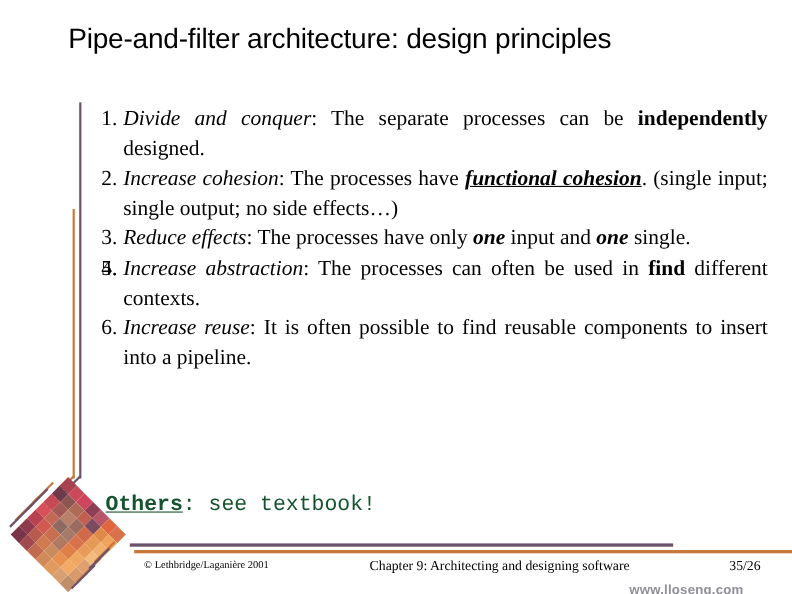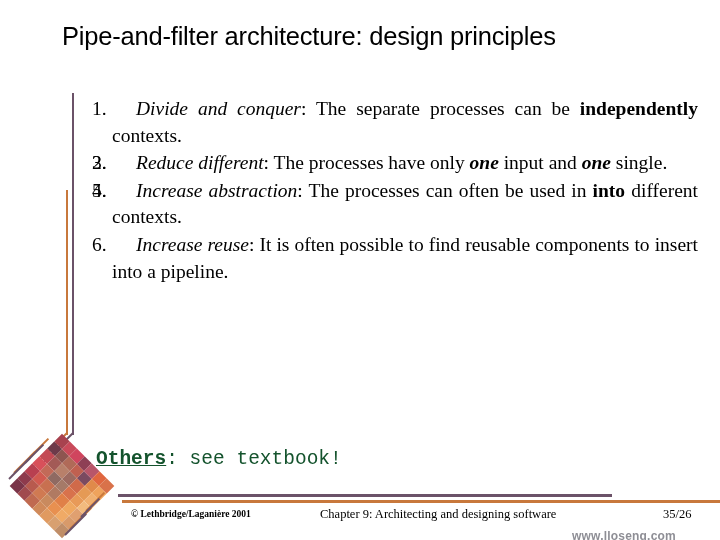--- a/index.html
+++ b/index.html
@@ -110,21 +110,21 @@
     padding-left: 20px;
     text-align: justify;
     margin-bottom: 1px;
   }
   .item .num {
     position: absolute;
     left: 0;
     top: 0;
   }
   .item .body { display: inline; }
-  .it { font-style: italic; margin-left: 24px; }
+  .it { font-style: italic; }
   .bo { font-weight: bold; }
   .bi { font-weight: bold; font-style: italic; }
   .un { text-decoration: underline; }
   .biu { font-weight: bold; font-style: italic; text-decoration: underline; }
 
   #others-line {
     position: absolute;
     left: 96px;
     top: 446px;
     font-family: Liberation Mono, monospace;
@@ -163,24 +163,24 @@
   }
   .foot-txt {
     position: absolute;
     font-family: "Liberation Serif", serif;
     color: #000000;
   }
   #foot-copyright {
     left: 131px;
     top: 509px;
     font-size: 9.5px;
-    font-weight: bold;
+    font-weight: normal;
   }
   #foot-chapter {
-    left: 320px;
+    left: 336px;
     top: 507px;
     font-size: 12.5px;
   }
   #foot-page {
     left: 663px;
     top: 507px;
     font-size: 12.5px;
   }
 </style>
 </head>
@@ -251,25 +251,25 @@
       <div class="qdiag" style="left: 1px; top: 46px; width: 30px; background: rgb(107, 82, 104); transform: rotate(-45deg);"></div>
       <div class="qdiag" style="left: 22px; top: 24px; width: 26px; background: rgb(200, 120, 60); transform: rotate(-45deg);"></div>
       <div class="qdiag" style="left: 17px; top: 30px; width: 26px; background: rgb(107, 82, 104); transform: rotate(-45deg);"></div>
       <div class="qdiag" style="left: 62px; top: 96px; width: 30px; background: rgb(200, 120, 60); transform: rotate(-45deg);"></div>
       <div class="qdiag" style="left: 57px; top: 102px; width: 30px; background: rgb(107, 82, 104); transform: rotate(-45deg);"></div>
       <div class="qdiag" style="left: 78px; top: 78px; width: 26px; background: rgb(200, 120, 60); transform: rotate(-45deg);"></div>
       <div class="qdiag" style="left: 73px; top: 84px; width: 26px; background: rgb(107, 82, 104); transform: rotate(-45deg);"></div>
     </div>
 
   <div id="body-list">
-      <div class="item"><span class="num">1.</span><span class="body"><span class="it">Divide and conquer</span><span>: The separate processes can be </span><span class="bo">independently</span><span> contexts.</span></span></div>
-      <div class="item"><span class="num">2.</span></div>
-      <div class="item"><span class="num">3.</span><span class="body"><span class="it">Reduce different</span><span>: The processes have only </span><span class="bi">one</span><span> input and </span><span class="bi">one</span><span> single.</span></span></div>
+      <div class="item"><span class="num">1.</span><span class="body"><span class="it">Divide and conquer</span><span>: The separate processes can be </span><span class="bo">independently</span><span> designed.</span></span></div>
+      <div class="item"><span class="num">2.</span><span class="body"><span class="it">Increase cohesion</span><span>: The processes have </span><span class="biu">functional cohesion</span><span>. (single input; single output; no side effects…)</span></span></div>
+      <div class="item"><span class="num">3.</span><span class="body"><span class="it">Reduce effects</span><span>: The processes have only </span><span class="bi">one</span><span> input and </span><span class="bi">one</span><span> single.</span></span></div>
       <div class="item"><span class="num">4.</span></div>
-      <div class="item"><span class="num">5.</span><span class="body"><span class="it">Increase abstraction</span><span>: The processes can often be used in </span><span class="bo">into</span><span> different contexts.</span></span></div>
+      <div class="item"><span class="num">5.</span><span class="body"><span class="it">Increase abstraction</span><span>: The processes can often be used in </span><span class="bo">find</span><span> different contexts.</span></span></div>
       <div class="item"><span class="num">6.</span><span class="body"><span class="it">Increase reuse</span><span>: It is often possible to find reusable components to insert into a pipeline.</span></span></div>
     </div>
 
   <div id="others-line">
     <span class="bo un">Others</span><span>:  see textbook!</span>
   </div>
 
   <div id="watermark">www.lloseng.com</div>
   <div id="footer-rule-purple"></div>
   <div id="footer-rule-orange"></div>

